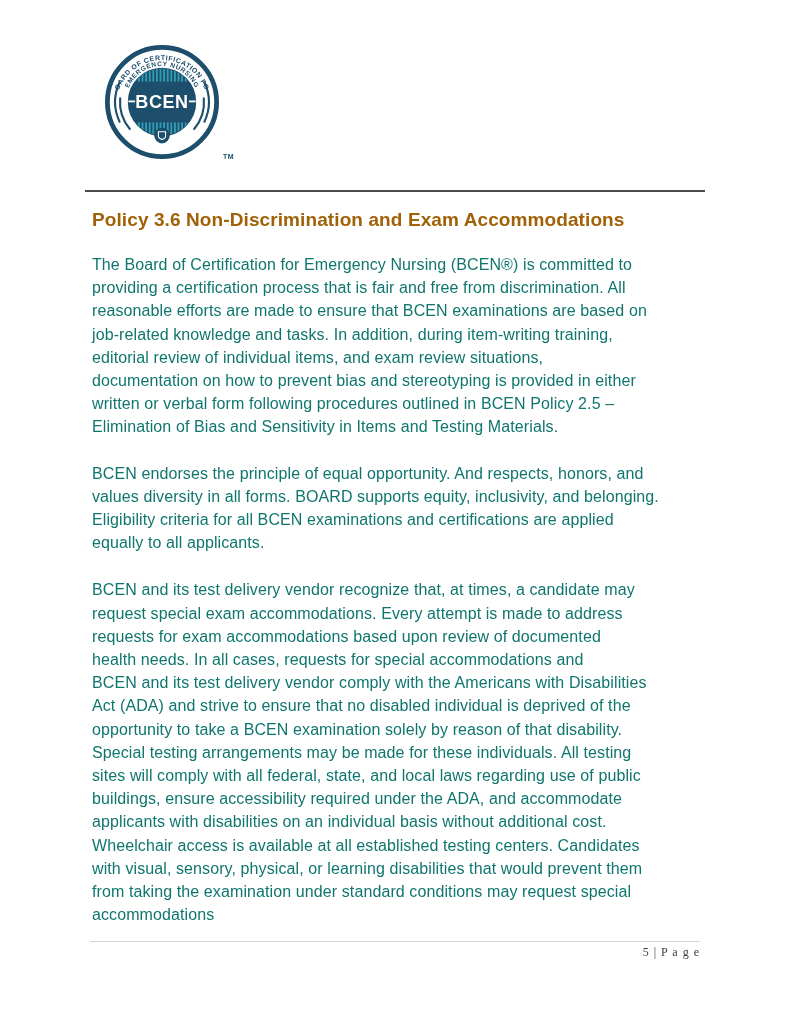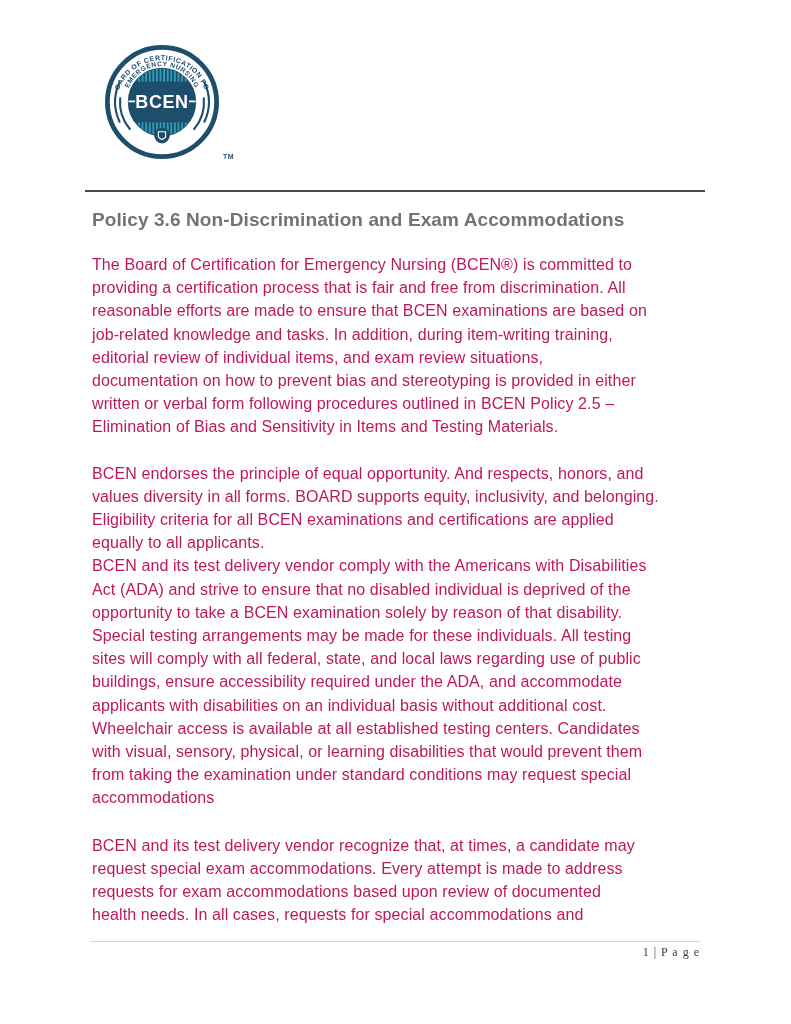--- a/index.html
+++ b/index.html
@@ -33,28 +33,28 @@
     border-top:2px solid #4a4a4a;
     width:620px;
     margin:28px 0 0 -7px;
   }
   
   .doc-title{
     margin:15px 0 0 0;
     font-size:19px;
     line-height:25px;
     font-weight:700;
-    color:#737373;
+    color:#a16207;
     letter-spacing:0.1px;
   }
   .para{
     white-space:pre-line;
     font-size:16px;
     line-height:23.2px;
-    color:#be185d;
+    color:#0f766e;
     letter-spacing:0.1px;
   }
   .para.p1{margin-top:21px;}
   .para.p2{margin-top:23px;}
   .para.p3{margin-top:0;}
   .para.p4{margin-top:24px;}
   
   .page-footer{
     position:absolute;
     left:90px;
@@ -135,34 +135,34 @@
 reasonable efforts are made to ensure that BCEN examinations are based on
 job-related knowledge and tasks. In addition, during item-writing training,
 editorial review of individual items, and exam review situations,
 documentation on how to prevent bias and stereotyping is provided in either
 written or verbal form following procedures outlined in BCEN Policy 2.5 –
 Elimination of Bias and Sensitivity in Items and Testing Materials.</div>
   <div class="para p2">BCEN endorses the principle of equal opportunity. And respects, honors, and
 values diversity in all forms. BOARD supports equity, inclusivity, and belonging.
 Eligibility criteria for all BCEN examinations and certifications are applied
 equally to all applicants.</div>
+  <div class="para p4">BCEN and its test delivery vendor recognize that, at times, a candidate may
+request special exam accommodations. Every attempt is made to address
+requests for exam accommodations based upon review of documented
+health needs. In all cases, requests for special accommodations and</div>
   <div class="para p3">BCEN and its test delivery vendor comply with the Americans with Disabilities
 Act (ADA) and strive to ensure that no disabled individual is deprived of the
 opportunity to take a BCEN examination solely by reason of that disability.
 Special testing arrangements may be made for these individuals. All testing
 sites will comply with all federal, state, and local laws regarding use of public
 buildings, ensure accessibility required under the ADA, and accommodate
 applicants with disabilities on an individual basis without additional cost.
 Wheelchair access is available at all established testing centers. Candidates
 with visual, sensory, physical, or learning disabilities that would prevent them
 from taking the examination under standard conditions may request special
 accommodations</div>
-  <div class="para p4">BCEN and its test delivery vendor recognize that, at times, a candidate may
-request special exam accommodations. Every attempt is made to address
-requests for exam accommodations based upon review of documented
-health needs. In all cases, requests for special accommodations and</div>
 
   <div class="page-footer">
     <hr class="footer-rule">
-    <div class="page-label">1 | P a g e</div>
+    <div class="page-label">5 | P a g e</div>
   </div>
 
 </div>
 
 </body></html>

